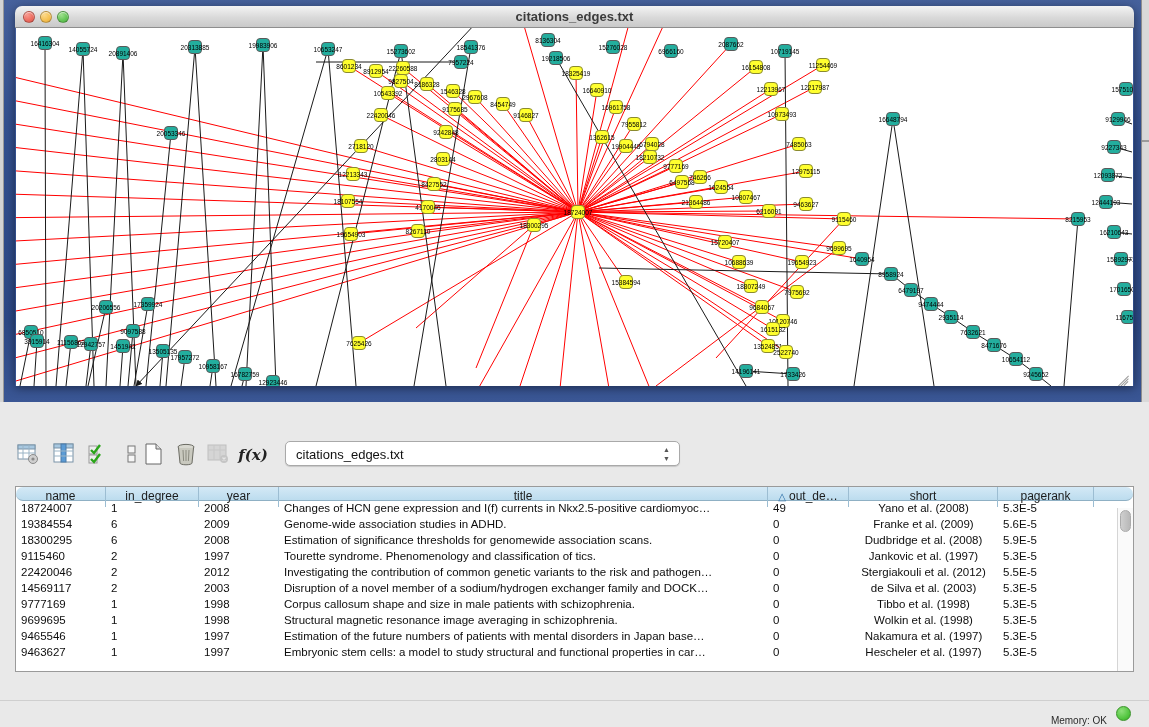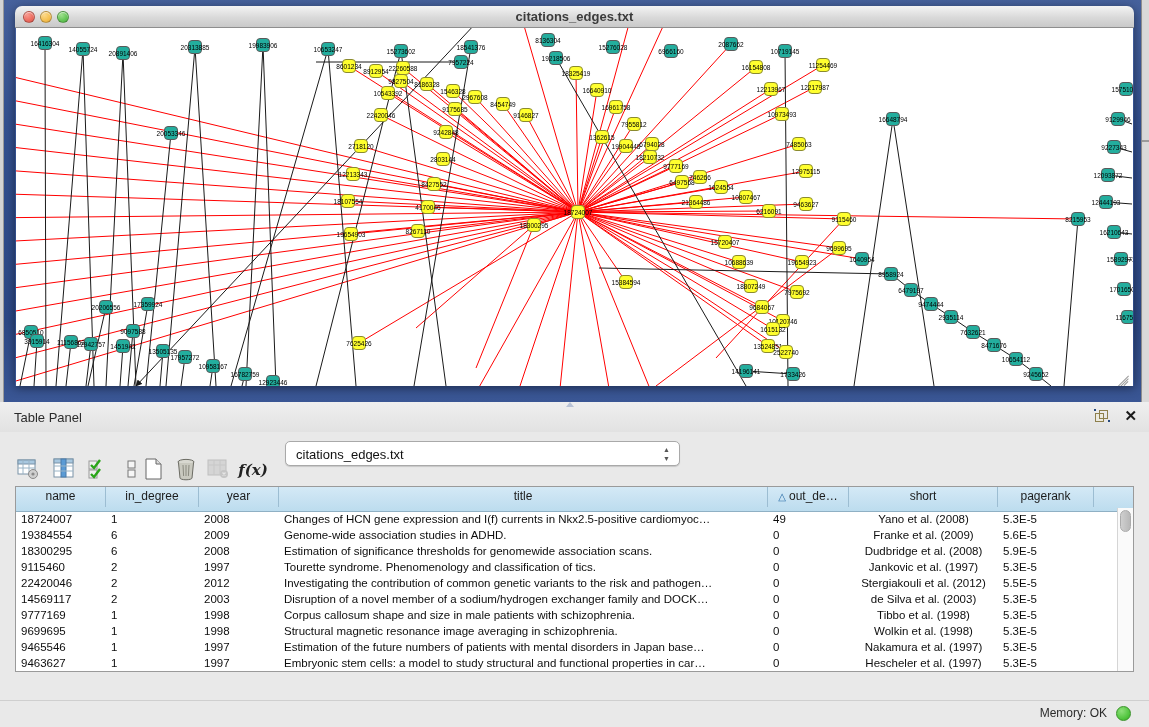--- a/index.html
+++ b/index.html
@@ -48,34 +48,34 @@
   #panel-title { position:absolute; left:14px; top:8px; font-size:13px; color:#2b2b2b; }
   #float-icon { position:absolute; right:40px; top:8px; width:14px; height:14px; cursor:pointer; }
   #float-icon .sq1 { position:absolute; left:0; top:3px; width:9px; height:9px; border:1px solid #8d7f4c; background:#eceadf; }
   #float-icon .sq2 { position:absolute; left:4px; top:0; width:9px; height:9px; border:1px solid #8d7f4c; }
   #float-icon .dot { position:absolute; width:2px; height:2px; background:#274a7c; }
   #panel-close { position:absolute; right:12px; top:5px; font-size:15px; font-weight:bold; color:#1a1a1a; cursor:pointer; }
   #splitter-grip { position:absolute; left:566px; top:0px; width:0; height:0;
     border-left:4px solid transparent; border-right:4px solid transparent; border-bottom:5px solid #b9c3d6; }
 
   #toolbar { position:absolute; left:0; top:32px; width:1149px; height:44px; }
-  .tbtn { position:absolute; top:6px; width:28px; height:30px; cursor:pointer;margin-top:15px; }
+  .tbtn { position:absolute; top:6px; width:28px; height:30px; cursor:pointer; }
   .tbtn svg { display:block; margin:2px auto; }
   .tbtn.disabled { opacity:.45; cursor:default; }
   #fx-btn { font-family:"DejaVu Serif", serif; font-style:italic; font-weight:bold;
     font-size:15px; color:#222; text-align:center; padding-top:6px; }
   #combo { position:absolute; left:285px; top:7px; width:395px; height:25px; background:#fff;
     border:1px solid #a9a9a9; border-radius:5px; box-shadow:0 1px 1px rgba(0,0,0,.15); cursor:pointer; }
   #combo-text { position:absolute; left:10px; top:5px; font-size:13px; color:#111; }
   #combo-arrows { position:absolute; right:9px; top:3px; font-size:7px; line-height:9px; color:#555; text-align:center; }
 
   #table-box { position:absolute; left:15px; top:84px; width:1119px; height:186px;
     background:#fff; border:1px solid #9a9a9a; }
-  #thead { position:relative; height:25px; background:linear-gradient(180deg,#d4e9f6,#bcdcee);
-    border-bottom:1px solid #8fb0c4; white-space:nowrap; }
+  #thead { position:relative; height:14px; background:linear-gradient(180deg,#d4e9f6,#bcdcee);
+    border-bottom:1px solid #8fb0c4; white-space:nowrap;border-radius:10px; }
   .th { display:inline-block; height:20px; font-size:12px; color:#1c1c1c; text-align:center;
     line-height:19px; border-right:1px solid #9cbdd2; overflow:hidden; cursor:pointer; vertical-align:top; }
   .th .sort { color:#2b6ea8; font-size:10px; margin-right:3px; }
   #tbody { position:relative; }
   .tr { height:16px; white-space:nowrap; }
   .td { display:inline-block; height:16px; font-size:11.5px; color:#0d0d0d; line-height:15px;
     padding:0 5px; overflow:hidden; vertical-align:top; }
   #vscroll { position:absolute; right:0; top:21px; bottom:0; width:16px; background:#fafafa; border-left:1px solid #d5d5d5; }
   #vthumb { position:absolute; left:2px; top:2px; width:11px; height:22px; border-radius:6px;
     background:linear-gradient(90deg,#cfcfcf,#b8b8b8); border:1px solid #ababab; cursor:grab; }
@@ -83,21 +83,21 @@
   #tabbar { position:absolute; left:0; top:276px; width:1149px; height:24px; text-align:center; }
   #tabstrip { display:inline-flex; border:1px solid #9a9a9a; border-radius:5px; overflow:hidden;
     box-shadow:0 1px 1px rgba(0,0,0,.12); }
   .tab { padding:2px 14px; font-size:12px; font-weight:bold; color:#222; background:#fdfdfd;
     border-right:1px solid #b9b9b9; cursor:pointer; line-height:16px; }
   .tab:last-child { border-right:none; }
   .tab.sel { background:linear-gradient(180deg,#8f8f8f,#747474); color:#f2f2f2; }
 
   #statusbar { position:absolute; left:0; bottom:0; width:1149px; height:27px;
     background:#e9e9e9; border-top:1px solid #cfcfcf; }
-  #mem-label { position:absolute; right:42px; top:5px; font-size:12px; color:#2b2b2b; }
+  #mem-label { position:absolute; right:42px; top:14px; font-size:10px; color:#2b2b2b; }
   #mem-dot { position:absolute; right:18px; top:5px; width:15px; height:15px; border-radius:50%;
     background:radial-gradient(circle at 35% 30%, #8ee07a, #4fc43c 65%, #3da52e); border:1px solid #379327; cursor:pointer; }
 </style>
 </head>
 <body>
 
 <div id="stage">
 
   <div id="mdi">
     <div id="left-sliver"></div>
@@ -603,31 +603,20 @@
         <div id="resize-grip">
             <i></i>
             <i></i>
             <i></i>
           </div>
       </div>
     </div>
   </div>
 
   <div id="table-panel">
-    <div id="panel-header">
-      <div id="splitter-grip"></div>
-      <span id="panel-title">Table Panel</span>
-      <span id="float-icon">
-        <span class="sq1"></span>
-          <span class="sq2"></span>
-        <span class="dot" style="left:-1px;top:-1px;"></span>
-          <span class="dot" style="right:-1px;bottom:2px;"></span>
-      </span>
-      <span id="panel-close">✕</span>
-    </div>
 
     <div id="toolbar">
       <span class="tbtn" style="left:14px">
         <svg width="24" height="24">
             <rect x="2" y="3" width="17" height="14" fill="#fff" stroke="#7a93a8"></rect>
             <rect x="2" y="3" width="17" height="4" fill="#a8c8e0" stroke="#7a93a8"></rect>
             <line x1="7" y1="3" x2="7" y2="17" stroke="#9ab4c6"></line>
             <line x1="13" y1="3" x2="13" y2="17" stroke="#9ab4c6"></line>
             <line x1="2" y1="11" x2="19" y2="11" stroke="#9ab4c6"></line>
             <circle cx="17" cy="17" r="4.5" fill="#cfcfcf" stroke="#8a8a8a"></circle>

